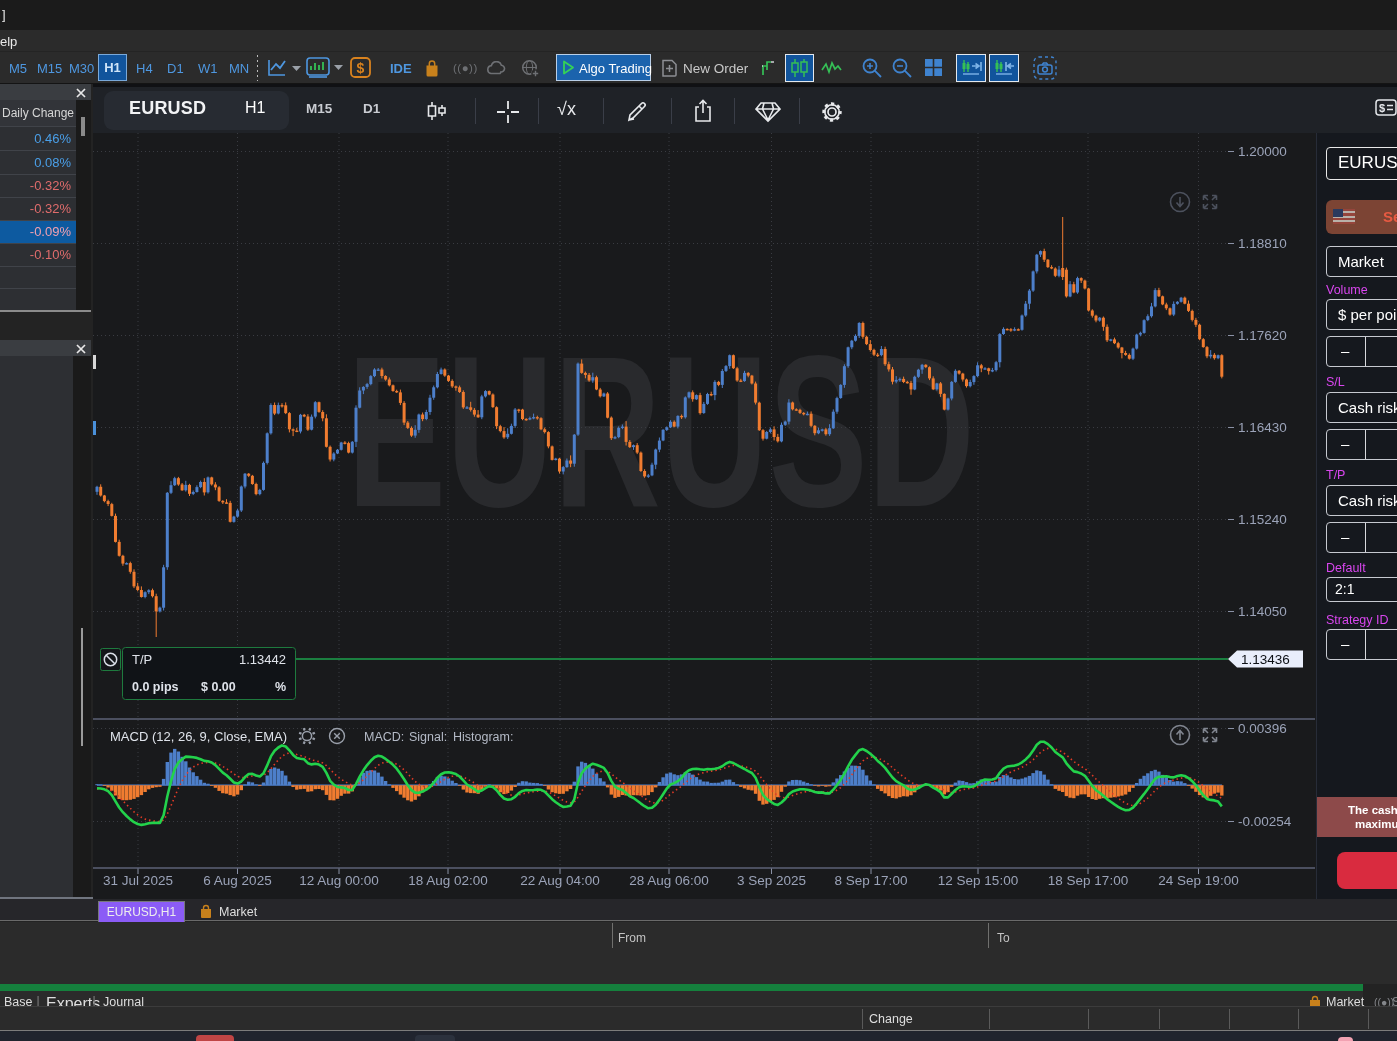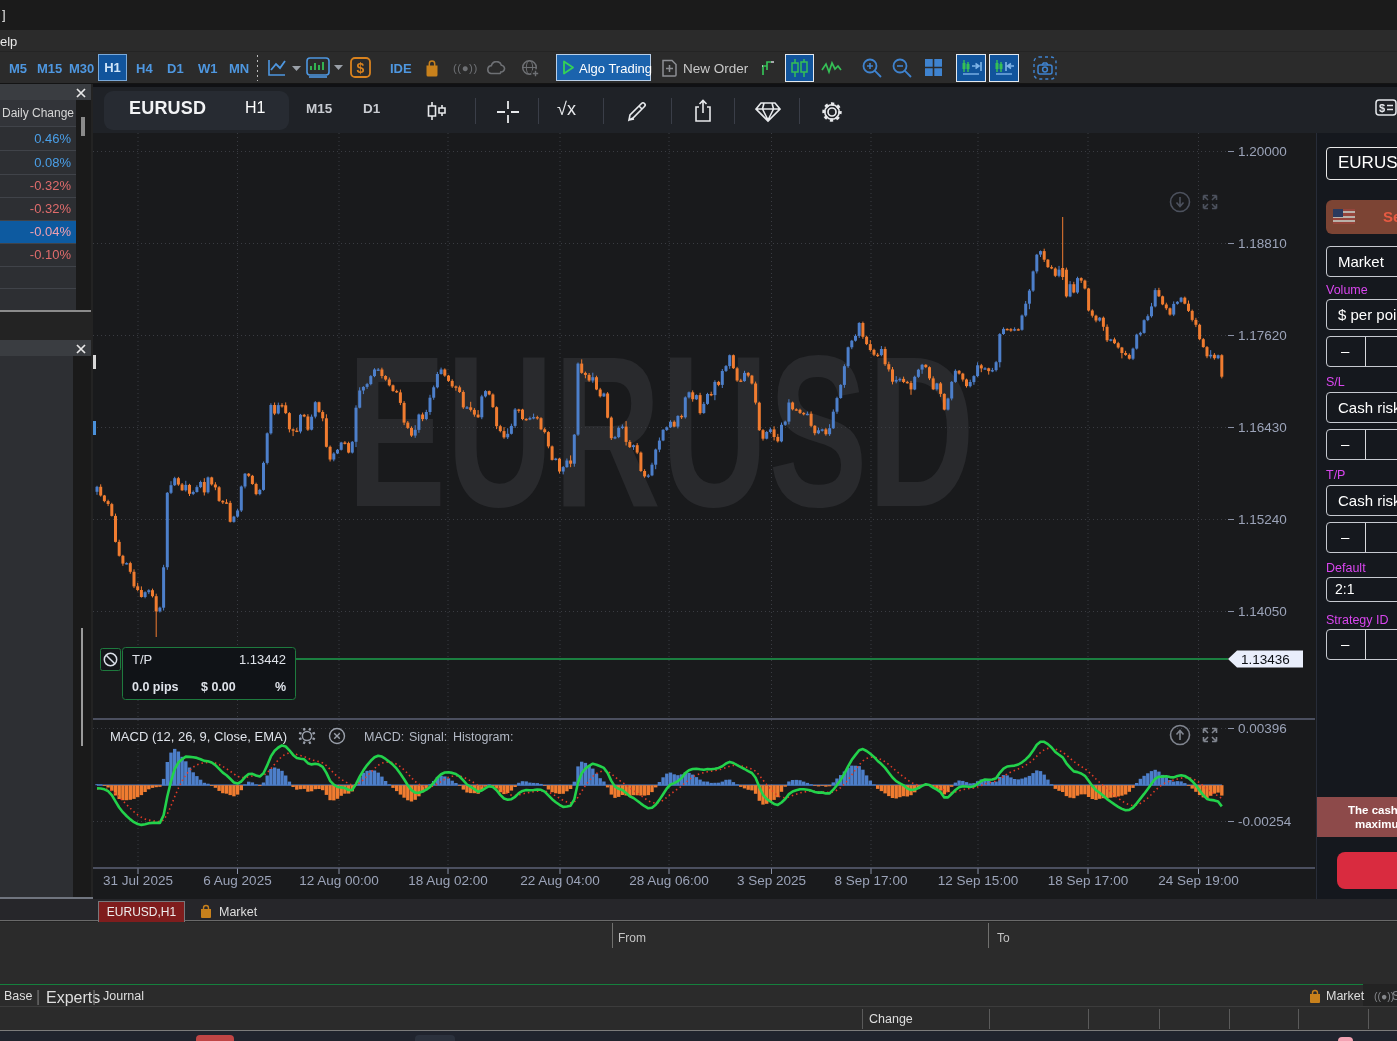--- a/index.html
+++ b/index.html
@@ -1,17 +1,17 @@
 <!DOCTYPE html>
 <html><head><meta charset="utf-8">
 <style>
 *{margin:0;padding:0;box-sizing:border-box}
 html,body{width:1397px;height:1041px;overflow:hidden;background:#232323;font-family:"Liberation Sans",sans-serif}
 .abs{position:absolute}
-.tf{color:#4e97e0;font-size:13px;font-weight:bold}
+.tf{color:#4e97e0;font-size:13px;font-weight:normal}
 .sep{position:absolute;top:60px;width:1px;height:17px;background:#4e4e4e}
 .hsep{position:absolute;top:94px;width:1px;height:26px;background:#3a3e48}
 .lbl{color:#d946ef;font-size:12.5px}
 .box{position:absolute;border:1px solid #c6c9d0;border-radius:4px;background:#15181e;color:#fff;font-size:15px;line-height:29px;padding-left:11px}
 svg{display:block}
 </style></head>
 <body>
 
 <div class="abs" style="left:0;top:0;width:1397px;height:30px;background:#1b1b1b;color:#e8e8e8;font-size:13px">
     <span class="abs" style="left:2px;top:7px">]</span>
@@ -143,21 +143,21 @@
  <svg class="abs" style="left:75px;top:3px" width="12" height="12">
       <path d="M2 2l8 8M10 2l-8 8" stroke="#e8e8e8" stroke-width="1.7"></path>
     </svg>
  <div class="abs" style="left:73px;top:16px;width:18px;height:542px;background:#1a1a1a"></div>
  <div class="abs" style="left:81px;top:288px;width:2px;height:118px;background:#9a9a9a"></div>
 </div>
 <div class="abs" style="left:0;top:127px;width:76px;height:24px;background:#2d2f33;border-bottom:1px solid #404349;color:#4a9fe8;font-size:13px;line-height:23px;text-align:right;padding-right:5px">0.46%</div>
 <div class="abs" style="left:0;top:151px;width:76px;height:24px;background:#2d2f33;border-bottom:1px solid #404349;color:#4a9fe8;font-size:13px;line-height:23px;text-align:right;padding-right:5px">0.08%</div>
 <div class="abs" style="left:0;top:175px;width:76px;height:23px;background:#2d2f33;border-bottom:1px solid #404349;color:#e06c6c;font-size:13px;line-height:22px;text-align:right;padding-right:5px">-0.32%</div>
 <div class="abs" style="left:0;top:198px;width:76px;height:23px;background:#2d2f33;border-bottom:1px solid #404349;color:#e06c6c;font-size:13px;line-height:22px;text-align:right;padding-right:5px">-0.32%</div>
-<div class="abs" style="left:0;top:221px;width:76px;height:23px;background:#0d5aa0;border-bottom:1px solid #404349;color:#f0a0b0;font-size:13px;line-height:22px;text-align:right;padding-right:5px">-0.04%</div>
+<div class="abs" style="left:0;top:221px;width:76px;height:23px;background:#0d5aa0;border-bottom:1px solid #404349;color:#f0a0b0;font-size:13px;line-height:22px;text-align:right;padding-right:5px">-0.09%</div>
 <div class="abs" style="left:0;top:244px;width:76px;height:23px;background:#2d2f33;border-bottom:1px solid #404349;color:#e06c6c;font-size:13px;line-height:22px;text-align:right;padding-right:5px">-0.10%</div>
 <div class="abs" style="left:0;top:267px;width:76px;height:22px;background:#2d2f33;border-bottom:1px solid #404349"></div>
 <div class="abs" style="left:0;top:289px;width:76px;height:22px;background:#2d2f33;border-bottom:1px solid #404349"></div>
 <div class="abs" style="left:0;top:310px;width:91px;height:1.5px;background:#8b8b8b"></div>
 <div class="abs" style="left:0;top:897px;width:1397px;height:2px;background:#70757f"></div>
 
 <div class="abs" style="left:93px;top:84px;width:1304px;height:815px;background:#191a1c;border-left:1.5px solid #2e323c"></div>
 
 <div class="abs" style="left:93px;top:84px;width:1304px;height:49px;background:#1f2227;border-top:3px solid #101114">
  <span class="abs" style="left:11px;top:4px;width:185px;height:39px;background:#272b32;border-radius:9px"></span>
@@ -1276,34 +1276,34 @@
  <div class="abs" style="left:20px;top:719px;width:70px;height:37px;background:#d92b3f;border-radius:8px"></div>
 </div>
 
 <svg class="abs" style="left:1375px;top:99px" width="22" height="18">
     <rect x="1" y="1" width="20" height="15" rx="3" stroke="#e4e6ea" fill="none" stroke-width="1.5"></rect>
     <text x="4" y="13" style="font:bold 11px 'Liberation Sans',sans-serif;fill:#e4e6ea">$</text>
     <path d="M12 6.5h6M12 10.5h6" stroke="#e4e6ea" stroke-width="1.5"></path>
   </svg>
 
 <div class="abs" style="left:0;top:899px;width:1397px;height:22px;background:#26262a;border-bottom:1px solid #6a6a6a"></div>
-<div class="abs" style="left:98px;top:901px;width:87px;height:21px;background:#7f1d1d;border:1px solid #77787c;border-bottom:none;color:#ededed;font-size:12px;text-align:center;line-height:20px">EURUSD,H1</div>
+<div class="abs" style="left:98px;top:901px;width:87px;height:21px;background:#8b5cf6;border:1px solid #77787c;border-bottom:none;color:#ededed;font-size:12px;text-align:center;line-height:20px">EURUSD,H1</div>
 <svg class="abs" style="left:199px;top:904px" width="14" height="15">
     <path d="M2 5h10v8a1 1 0 0 1-1 1H3a1 1 0 0 1-1-1z" fill="#c8811c"></path>
     <path d="M4.5 6.5V4a2.5 2.5 0 0 1 5 0v2.5" stroke="#c8811c" fill="none" stroke-width="1.4"></path>
   </svg>
 <span class="abs" style="left:219px;top:905px;color:#dedede;font-size:12.5px">Market</span>
 
 <div class="abs" style="left:0;top:922px;width:1397px;height:62px;background:#2b2b2b">
  <span class="abs" style="left:618px;top:9px;color:#c3c3c3;font-size:12px">From</span>
  <span class="abs" style="left:997px;top:9px;color:#c3c3c3;font-size:12px">To</span>
  <span class="abs" style="left:612px;top:1px;width:1px;height:25px;background:#70706e"></span>
  <span class="abs" style="left:988px;top:1px;width:1px;height:25px;background:#70706e"></span>
 </div>
-<div class="abs" style="left:0;top:984px;width:1363px;height:22px;background:#2b2b2b;border-top:1px solid #15803d">
+<div class="abs" style="left:0;top:984px;width:1363px;height:22px;background:#2b2b2b;border-top:7px solid #15803d">
  <span class="abs" style="left:4px;top:4px;color:#dedede;font-size:12.5px">Base</span>
  <span class="abs" style="left:36px;top:3px;color:#6e6e6e">|</span>
  <span class="abs" style="left:46px;top:4px;color:#dedede;font-size:16px">Experts</span>
  <span class="abs" style="left:92px;top:3px;color:#6e6e6e">|</span>
  <span class="abs" style="left:103px;top:4px;color:#dedede;font-size:12.5px">Journal</span>
  <svg class="abs" style="left:1308px;top:4px" width="14" height="15">
       <path d="M2 5h10v8a1 1 0 0 1-1 1H3a1 1 0 0 1-1-1z" fill="#c8811c"></path>
       <path d="M4.5 6.5V4a2.5 2.5 0 0 1 5 0v2.5" stroke="#c8811c" fill="none" stroke-width="1.4"></path>
     </svg>
  <span class="abs" style="left:1326px;top:4px;color:#dedede;font-size:12.5px">Market</span>

